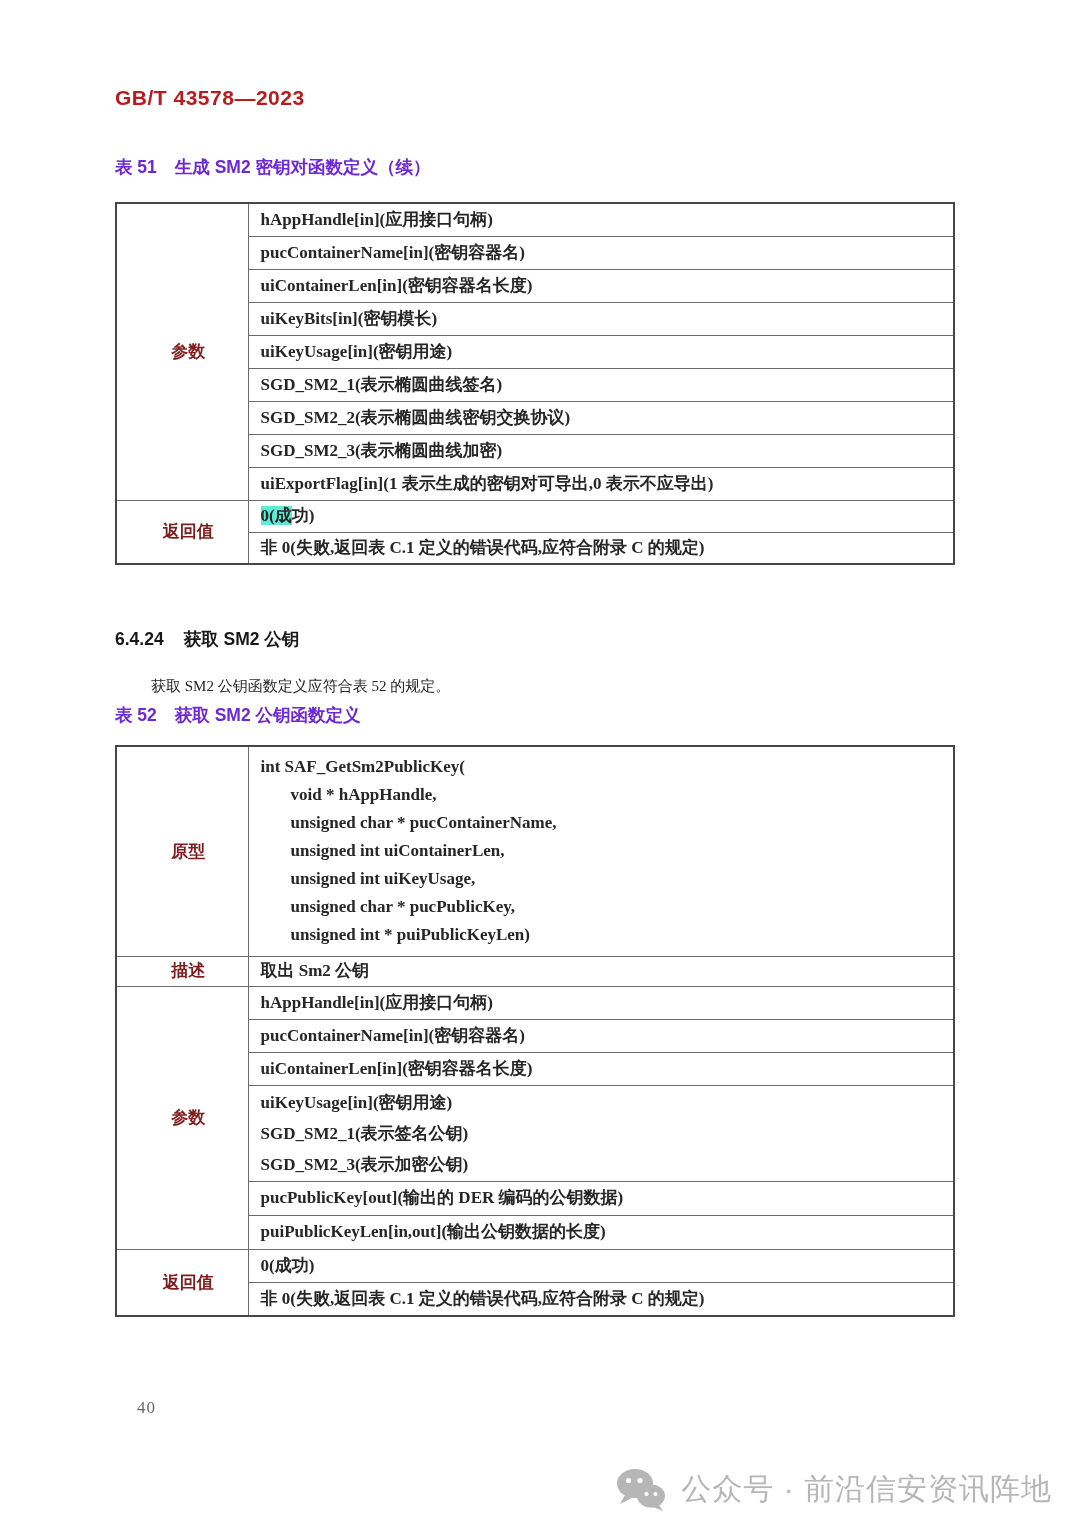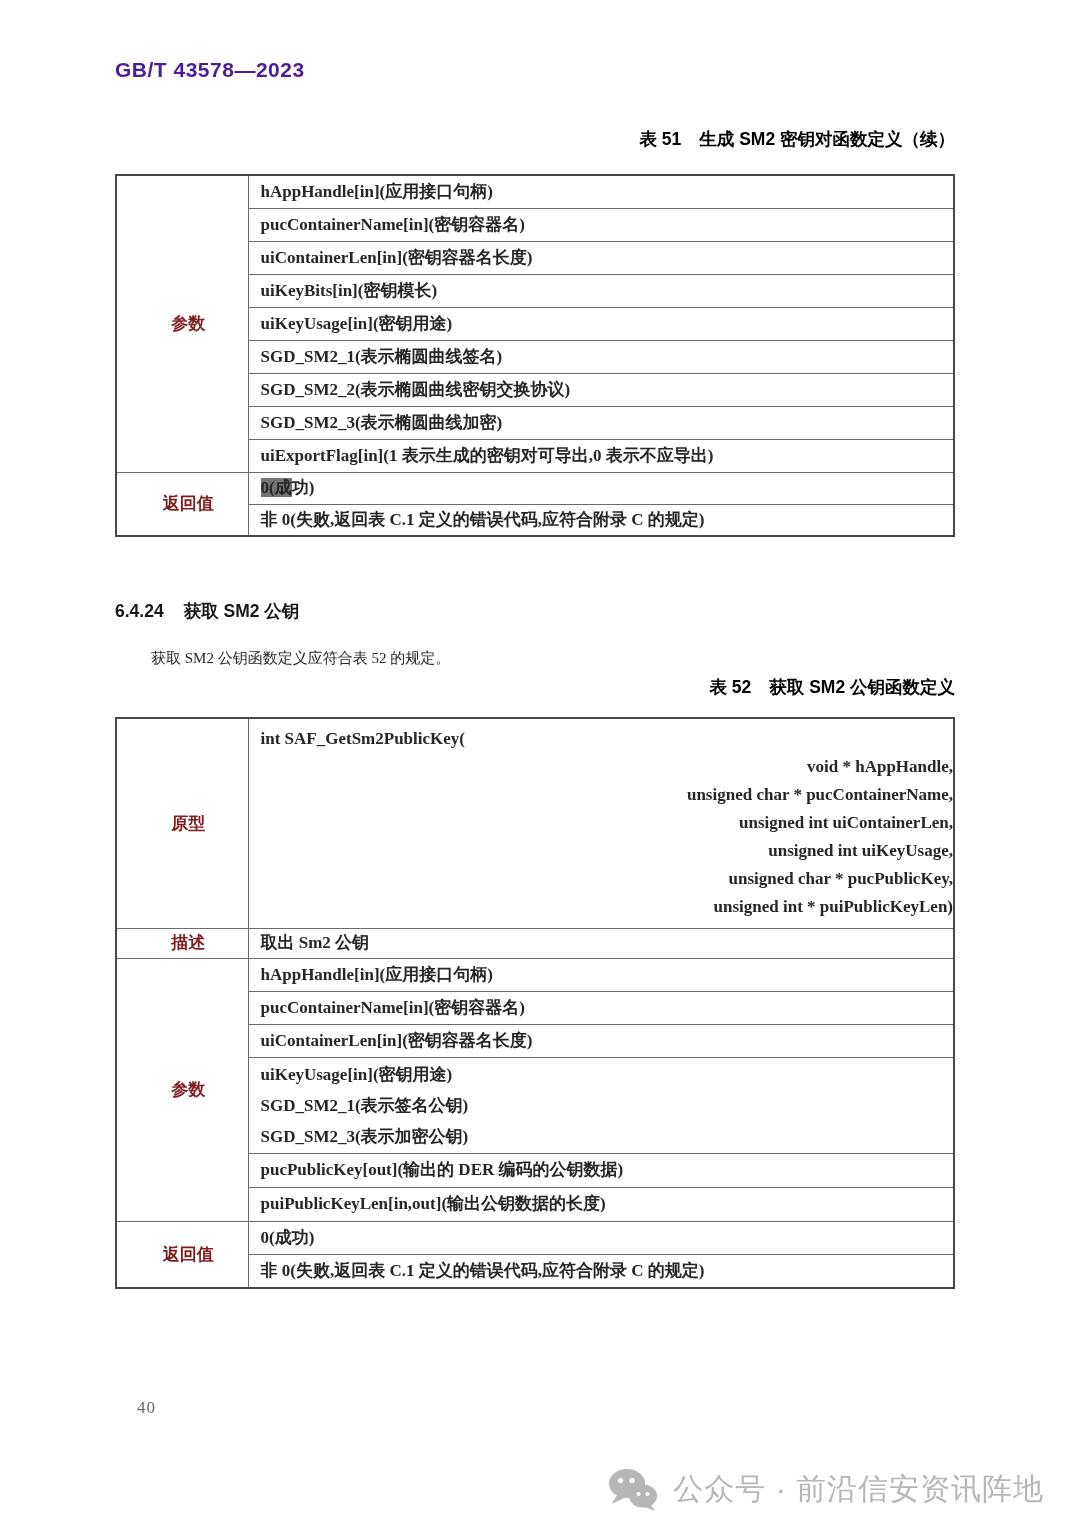--- a/index.html
+++ b/index.html
@@ -6,34 +6,34 @@
   html, body { width: 1080px; height: 1525px; background: #ffffff; overflow: hidden; }
   body {
     font-family: "Liberation Serif", "DejaVu Serif", serif;
     color: #222222;
     position: relative;
   }
   .page { width: 1080px; height: 1525px; position: relative; }
   .content { position: absolute; left: 115px; top: 0; width: 840px; }
 
   .doc-number {
-    margin-top: 58px;
+    margin-top: 86px;
     font-family: "Liberation Sans", "DejaVu Sans", sans-serif;
     font-weight: 700;
     font-size: 21px;
     letter-spacing: 0.5px;
-    color: #4c1d95;
+    color: #b91c1c;
   }
 
   .table-caption {
-    text-align: right;
+    text-align: left;
     font-family: "Liberation Sans", "DejaVu Sans", sans-serif;
     font-weight: 700;
     font-size: 17.5px;
-    color: #000000;
+    color: #6d28d9;
   }
   .caption-51 { margin-top: 45px; }
   .caption-52 { margin-top: 7px; }
   .table-caption .cap-no { margin-right: 18px; }
 
   table.def-table {
     border-collapse: collapse;
     width: 840px;
     table-layout: fixed;
     font-size: 17px;
@@ -55,27 +55,27 @@
     padding-left: 13px;
     color: #7f1d1d;
   }
   tr.r33 { height: 33px; }
   tr.r32 { height: 32px; }
   tr.r34 { height: 34px; }
   tr.r30 { height: 30px; margin-top: 16px; }
 
   td.proto-cell { padding-top: 10px; padding-bottom: 10px; vertical-align: top; }
   .code-line { height: 28px; line-height: 28px; white-space: pre; }
-  .code-line.indent { padding-left: 30px; text-align: right; }
+  .code-line.indent { padding-left: 30px; }
   tr.proto-row { height: 210px; }
   tr.usage-row { height: 96px; }
   td.usage-cell { vertical-align: middle; }
   .usage-line { height: 31px; line-height: 31px; }
 
-  .hl { background: #737373; }
+  .hl { background: #5eead4; }
 
   .section-heading {
     margin-top: 62px;
     font-family: "Liberation Sans", "DejaVu Sans", sans-serif;
     font-weight: 700;
     font-size: 17.5px;
     color: #181818;
   }
   .section-heading .sec-no { margin-right: 20px; }
 
@@ -90,21 +90,21 @@
     position: absolute;
     left: 137px;
     top: 1398px;
     font-size: 17px;
     color: #6a6a6a;
     letter-spacing: 1px;
   }
 
   .watermark {
     position: absolute;
-    right: 36px;
+    right: 28px;
     top: 1467px;
     display: flex;
     align-items: center;
     gap: 14px;
     color: #b6b6b6;
     font-family: "Liberation Sans", "DejaVu Sans", sans-serif;
     font-size: 30px;
     letter-spacing: 1px;
     white-space: nowrap;
   }

